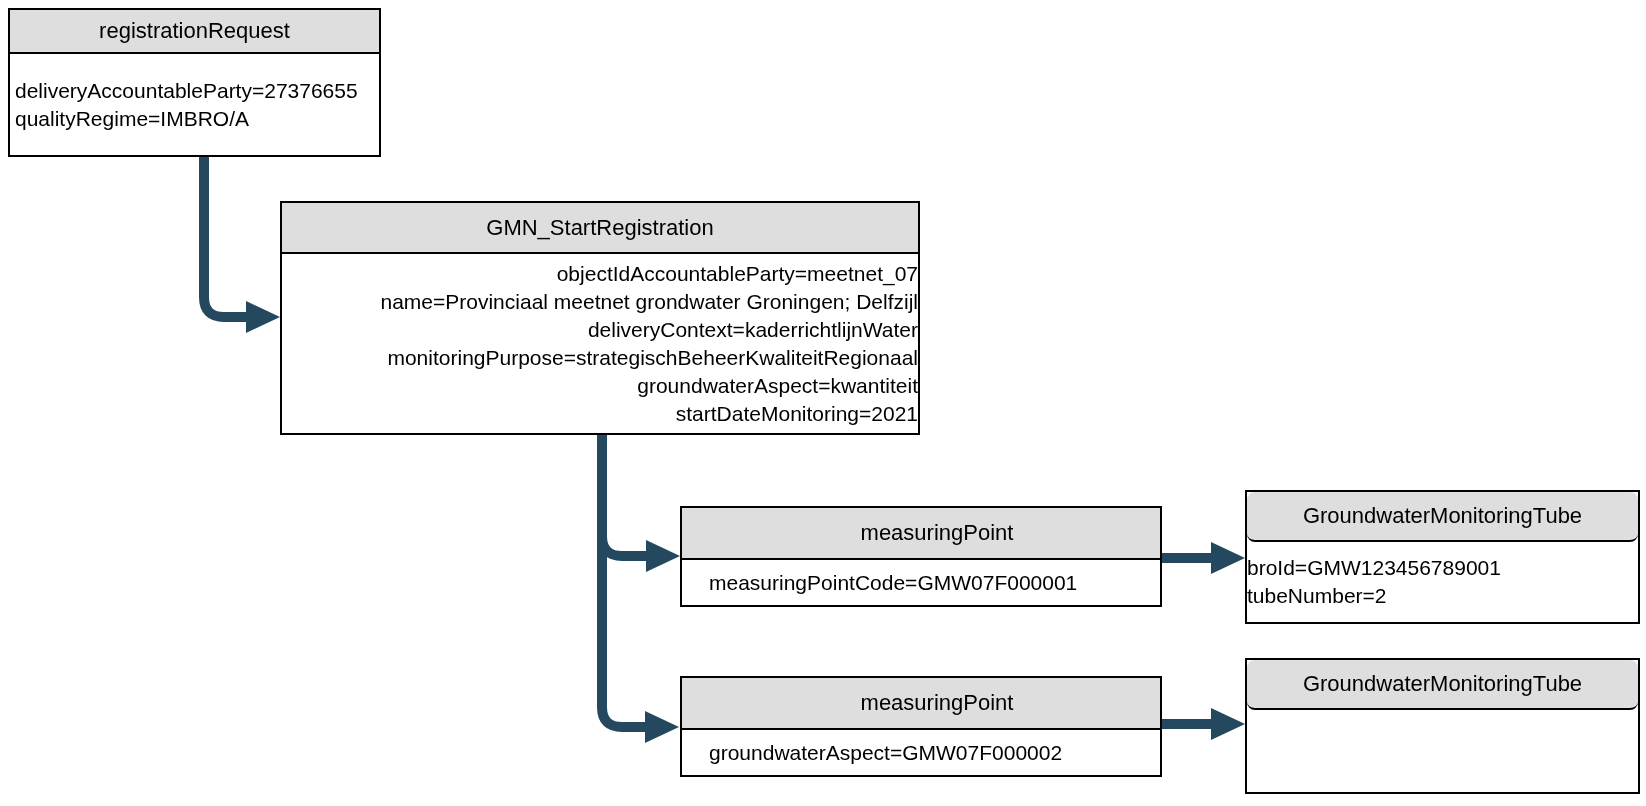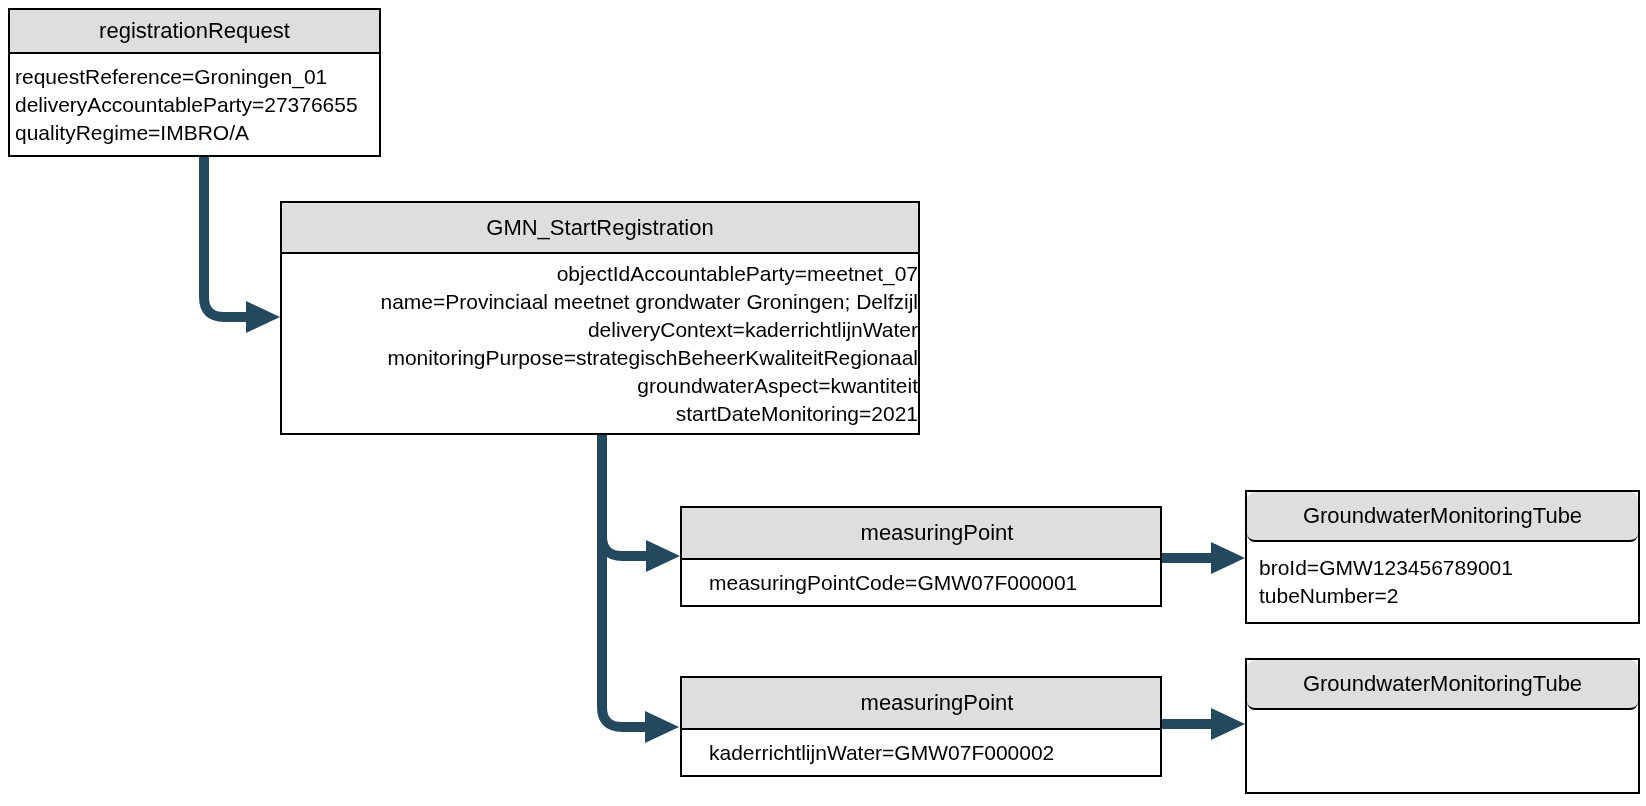--- a/index.html
+++ b/index.html
@@ -29,21 +29,21 @@
   .n-gmn{left:280px;top:201px;width:640px;height:234px;text-align:right;}
   .n-gmn .hdr{height:49px;}
   .n-gmn .body{padding-left:8px;}
   .n-mp1{left:680px;top:506px;width:482px;height:101px;}
   .n-mp2{left:680px;top:676px;width:482px;height:101px;}
   .n-mp1 .hdr,.n-mp2 .hdr{height:50px;padding-left:32px;}
   .n-mp1 .body,.n-mp2 .body{padding-left:27px;}
   .n-tube1{left:1245px;top:490px;width:395px;height:134px;}
   .n-tube2{left:1245px;top:658px;width:395px;height:136px;}
   .n-tube1 .hdr,.n-tube2 .hdr{height:48px;border-radius:8px;}
-  .n-tube1 .body,.n-tube2 .body{padding-left:12px;}
+  .n-tube1 .body,.n-tube2 .body{}
   svg.conn{position:absolute;left:0;top:0;width:1646px;height:806px;}
   svg.conn path{fill:none;stroke:#24485e;stroke-width:10;}
   svg.conn polygon{fill:#24485e;stroke:none;}
 </style>
 </head>
 <body>
 
 <svg class="conn" viewBox="0 0 1646 806" xmlns="http://www.w3.org/2000/svg">
   <g>
     <path d="M204,157 L204,297 Q204,317 224,317 L248,317"></path>
@@ -63,21 +63,20 @@
   </g>
   <g>
     <path d="M1162,724 L1213,724"></path>
     <polygon points="1211,708 1211,740 1245,724"></polygon>
   </g>
 </svg>
 
 <div class="node n-request">
   <div class="hdr">registrationRequest</div>
   <div class="body">
-    <div class="fl">requestReference=Groningen_01</div>
     <div class="fl">deliveryAccountableParty=27376655</div>
     <div class="fl">qualityRegime=IMBRO/A</div>
   </div>
 </div>
 
 <div class="node n-gmn">
   <div class="hdr">GMN_StartRegistration</div>
   <div class="body">
     <div class="fl">objectIdAccountableParty=meetnet_07</div>
     <div class="fl">name=Provinciaal meetnet grondwater Groningen; Delfzijl</div>
@@ -91,21 +90,21 @@
 <div class="node n-mp1">
   <div class="hdr">measuringPoint</div>
   <div class="body">
     <div class="fl">measuringPointCode=GMW07F000001</div>
   </div>
 </div>
 
 <div class="node n-mp2">
   <div class="hdr">measuringPoint</div>
   <div class="body">
-    <div class="fl">kaderrichtlijnWater=GMW07F000002</div>
+    <div class="fl">groundwaterAspect=GMW07F000002</div>
   </div>
 </div>
 
 <div class="node n-tube1">
   <div class="hdr">GroundwaterMonitoringTube</div>
   <div class="body">
     <div class="fl">broId=GMW123456789001</div>
     <div class="fl">tubeNumber=2</div>
   </div>
 </div>

